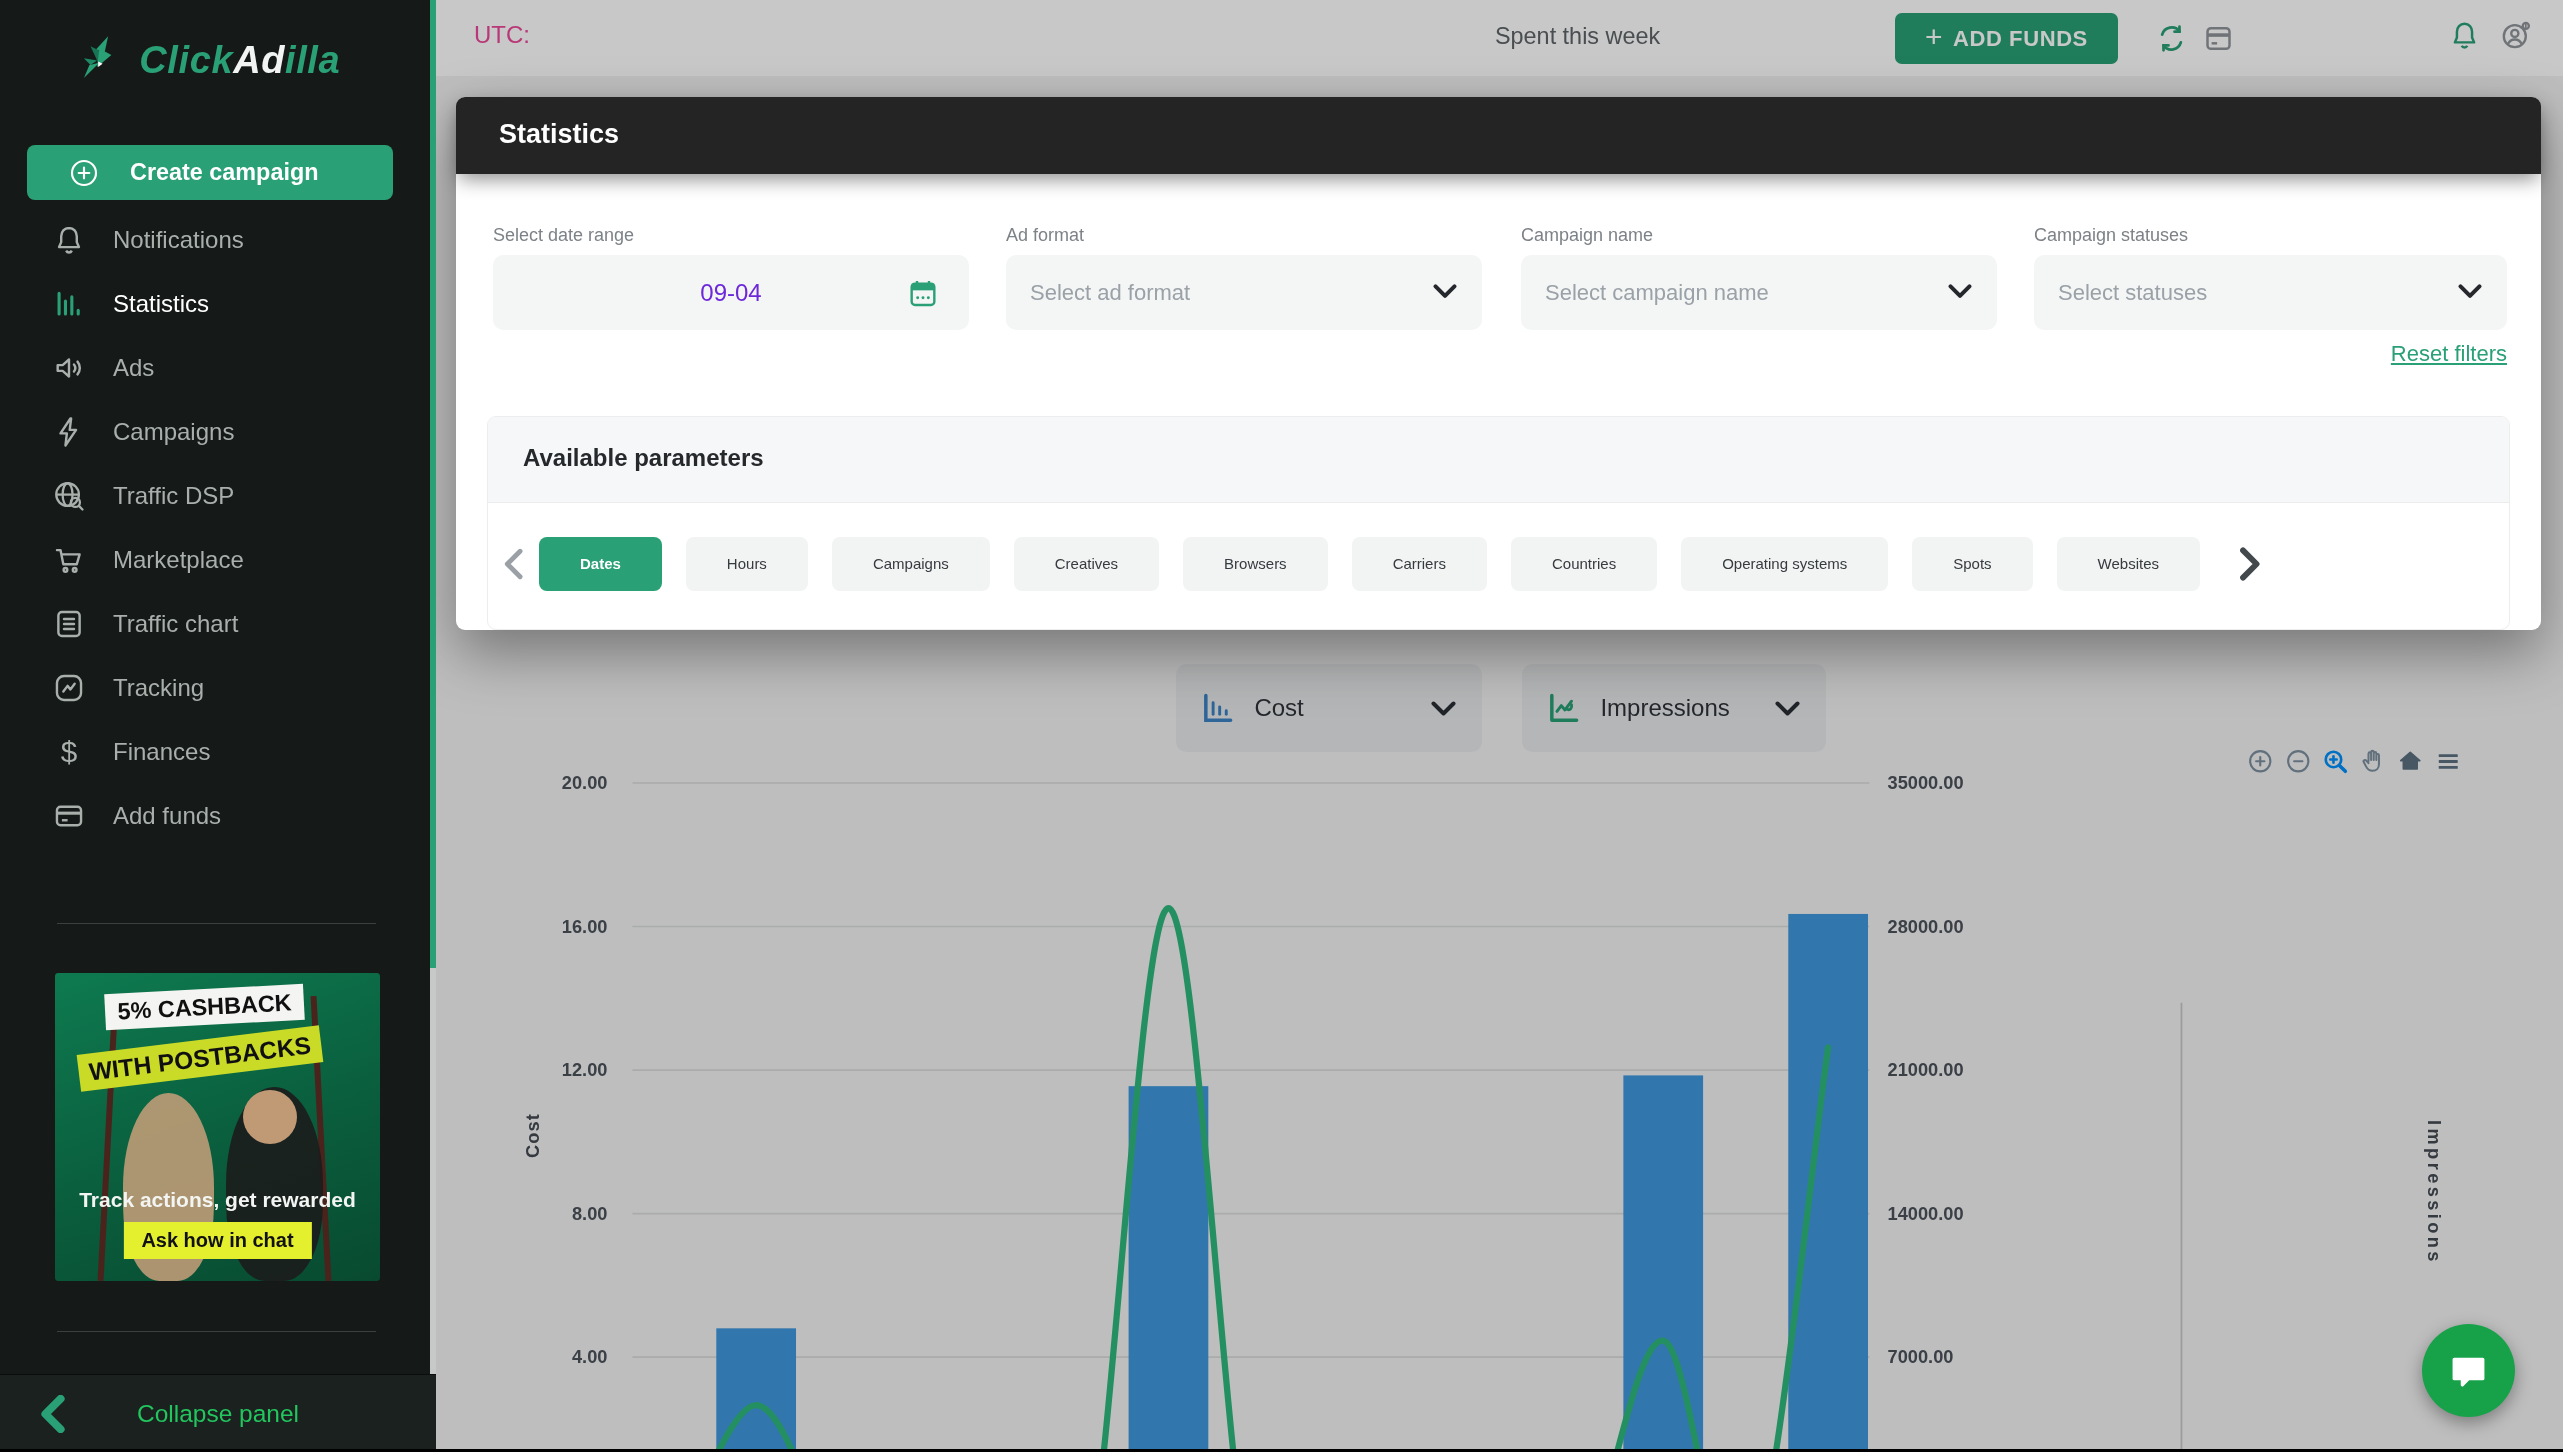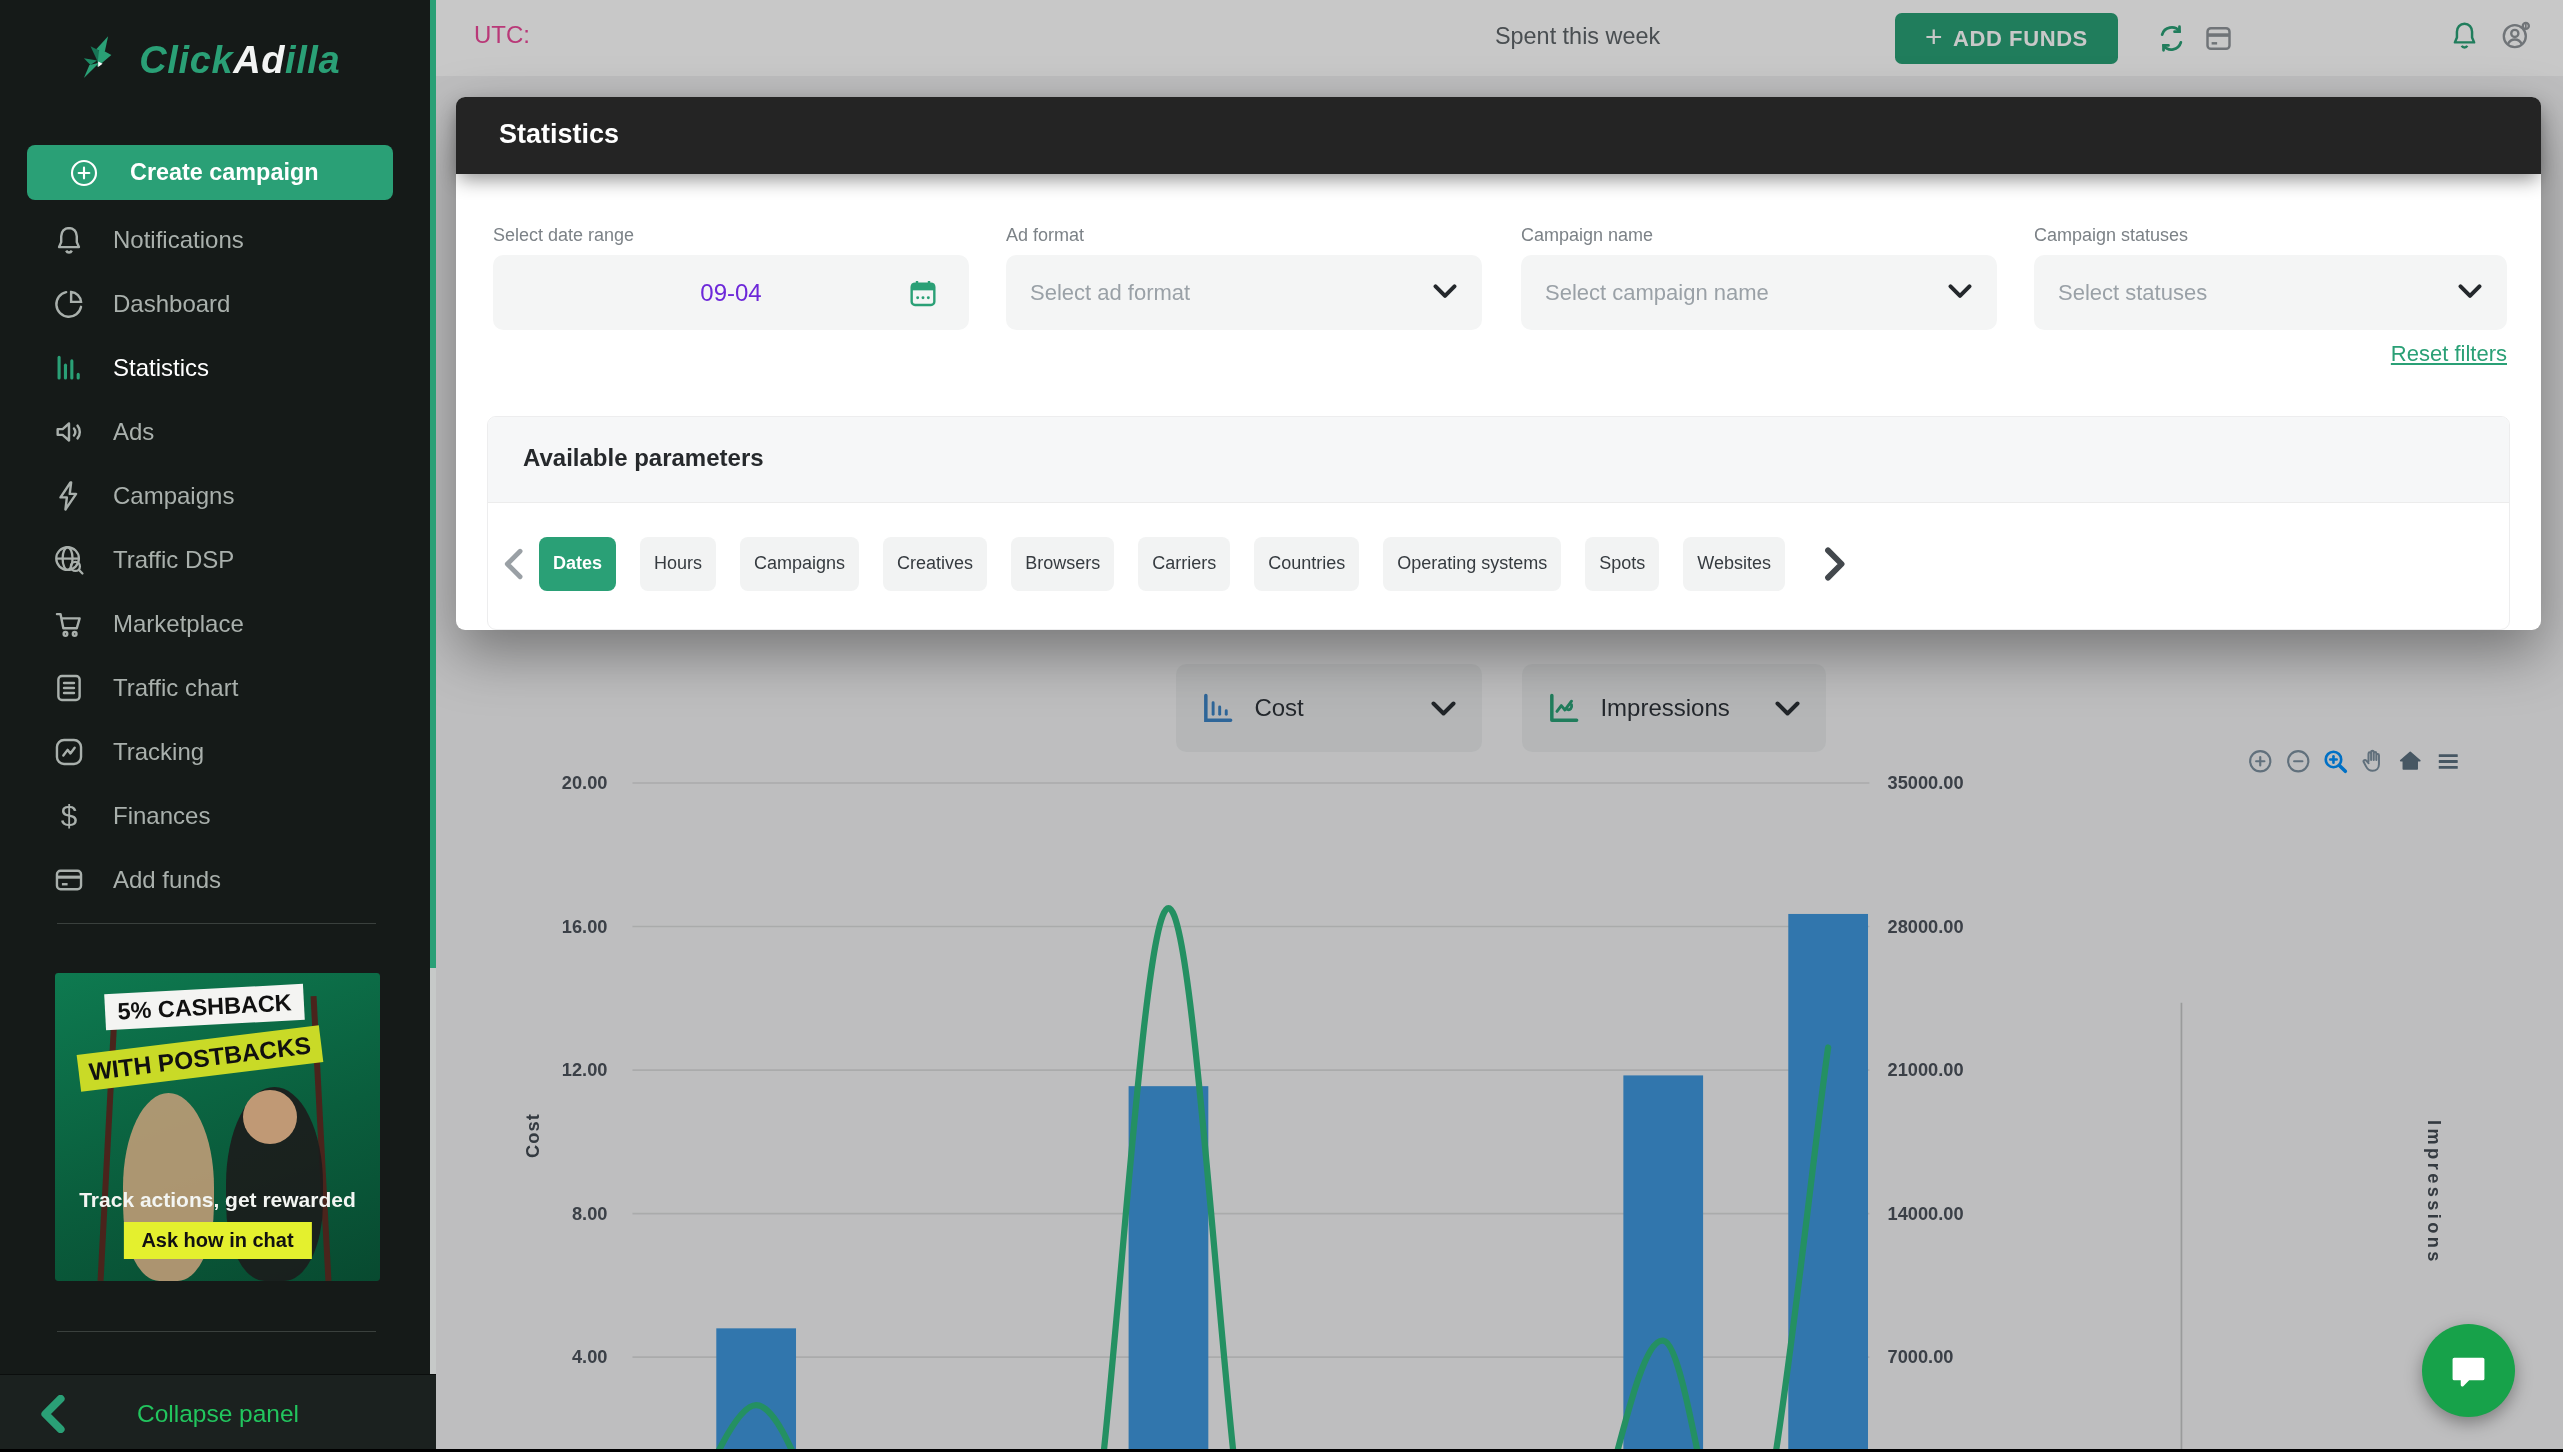--- a/index.html
+++ b/index.html
@@ -74,22 +74,22 @@
   #date-field .val{position:absolute;left:0;right:0;top:0;bottom:0;display:flex;align-items:center;
       justify-content:center;font-size:24px;color:#6d28d9;font-weight:500;}
   #date-field svg{position:absolute;right:30px;top:21.6px;}
   #reset-link{position:absolute;right:34px;top:244px;font-size:22px;color:#2aa076;text-decoration:underline;cursor:pointer;}
   #params-card{position:absolute;left:31px;right:31px;top:319px;bottom:0;border:1.1px solid #ededee;border-radius:9px;
       background:#fff;overflow:hidden;}
   #params-head{position:absolute;left:0;right:0;top:0;height:85px;background:#f6f7f8;border-bottom:1.1px solid #ececec;}
   #params-head span{position:absolute;left:35px;top:27px;font-size:24px;font-weight:700;color:#26292c;}
   #chips-row{position:absolute;left:0;right:0;top:118px;height:57px;display:flex;align-items:center;}
   .chip-nav{flex:0 0 auto;width:51px;display:flex;justify-content:center;cursor:pointer;}
-  .chip{flex:0 0 auto;height:54px;border-radius:8px;background:#f2f3f3;color:#363b40;font-size:18px;
-      display:flex;align-items:center;padding:0 14px;margin-right:24px;cursor:pointer;white-space:nowrap;}
+  .chip{flex:0 0 auto;height:54px;border-radius:8px;background:#f2f3f3;color:#363b40;font-size:15px;
+      display:flex;align-items:center;padding:0 41px;margin-right:24px;cursor:pointer;white-space:nowrap;}
   .chip.active{background:#2aa076;color:#fff;font-weight:600;}
   #bottom-edge{position:absolute;left:0;bottom:0;width:100%;height:3.4px;background:#000;z-index:30;}
   svg{display:block;}
 </style>
 </head>
 <body>
 
 <div id="app">
 
   <div id="content">
@@ -345,29 +345,20 @@
     <div class="menu">
       <div class="mi">
         <span class="ic">
           <svg viewBox="0 0 24 24" width="34" height="34" fill="none" stroke="currentColor" stroke-width="1.7" stroke-linejoin="round">
             <path d="M12 3.5c-3.3 0-5.5 2.6-5.5 5.8v4.2L5 17h14l-1.5-3.5V9.3c0-3.2-2.2-5.8-5.5-5.8z"></path>
               <path d="M10 19.5a2.2 2.2 0 0 0 4 0"></path>
             </svg>
         </span>
         <span class="lbl">Notifications</span>
       </div>
-      <div class="mi">
-        <span class="ic">
-          <svg viewBox="0 0 24 24" width="34" height="34" fill="none" stroke="currentColor" stroke-width="1.7" stroke-linecap="round">
-            <path d="M20.5 14A8.8 8.8 0 1 1 10 3.6"></path>
-              <path d="M13.5 3.5a7.6 7.6 0 0 1 7 7h-7z"></path>
-            </svg>
-        </span>
-        <span class="lbl">Dashboard</span>
-      </div>
       <div class="mi active">
         <span class="ic">
           <svg viewBox="0 0 24 24" width="34" height="34" fill="none" stroke="currentColor" stroke-width="2.2" stroke-linecap="round">
             <line x1="5" y1="4.5" x2="5" y2="19"></line>
               <line x1="9.5" y1="10" x2="9.5" y2="19"></line>
               <line x1="14" y1="7" x2="14" y2="19"></line>
               <line x1="18.5" y1="16.5" x2="18.5" y2="19"></line>
             </svg>
         </span>
         <span class="lbl">Statistics</span>

